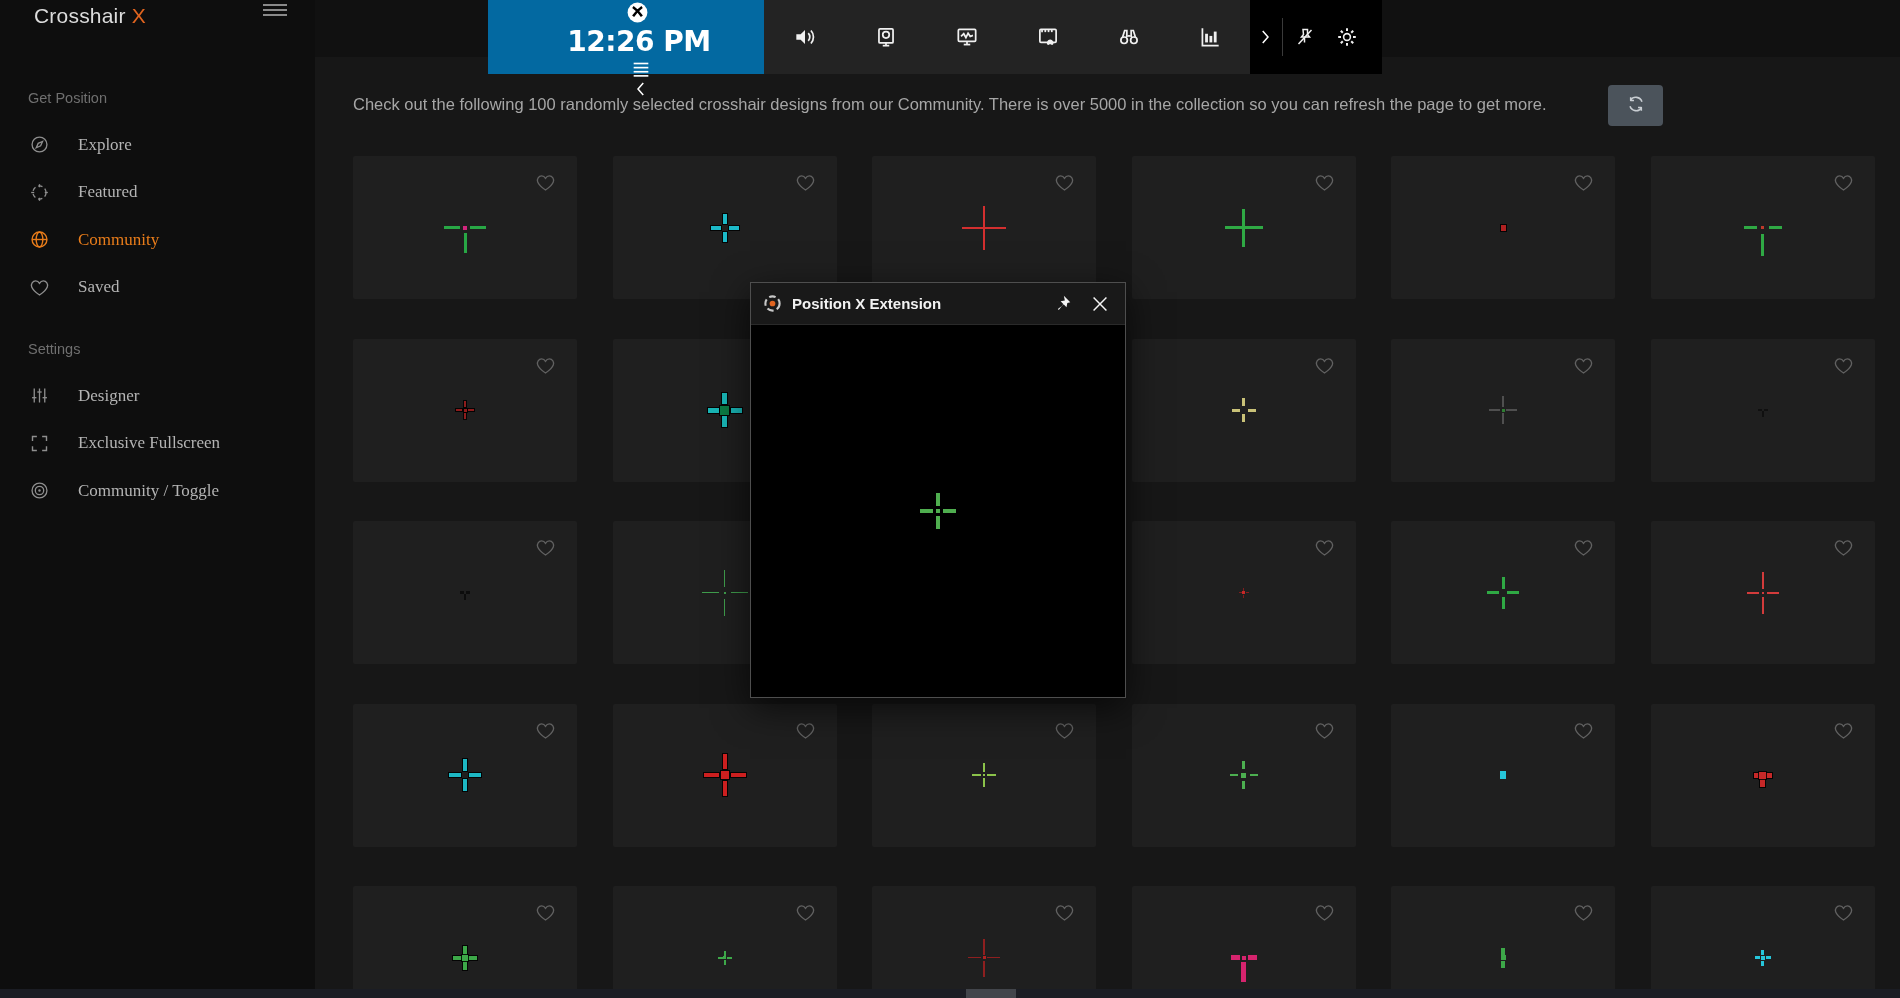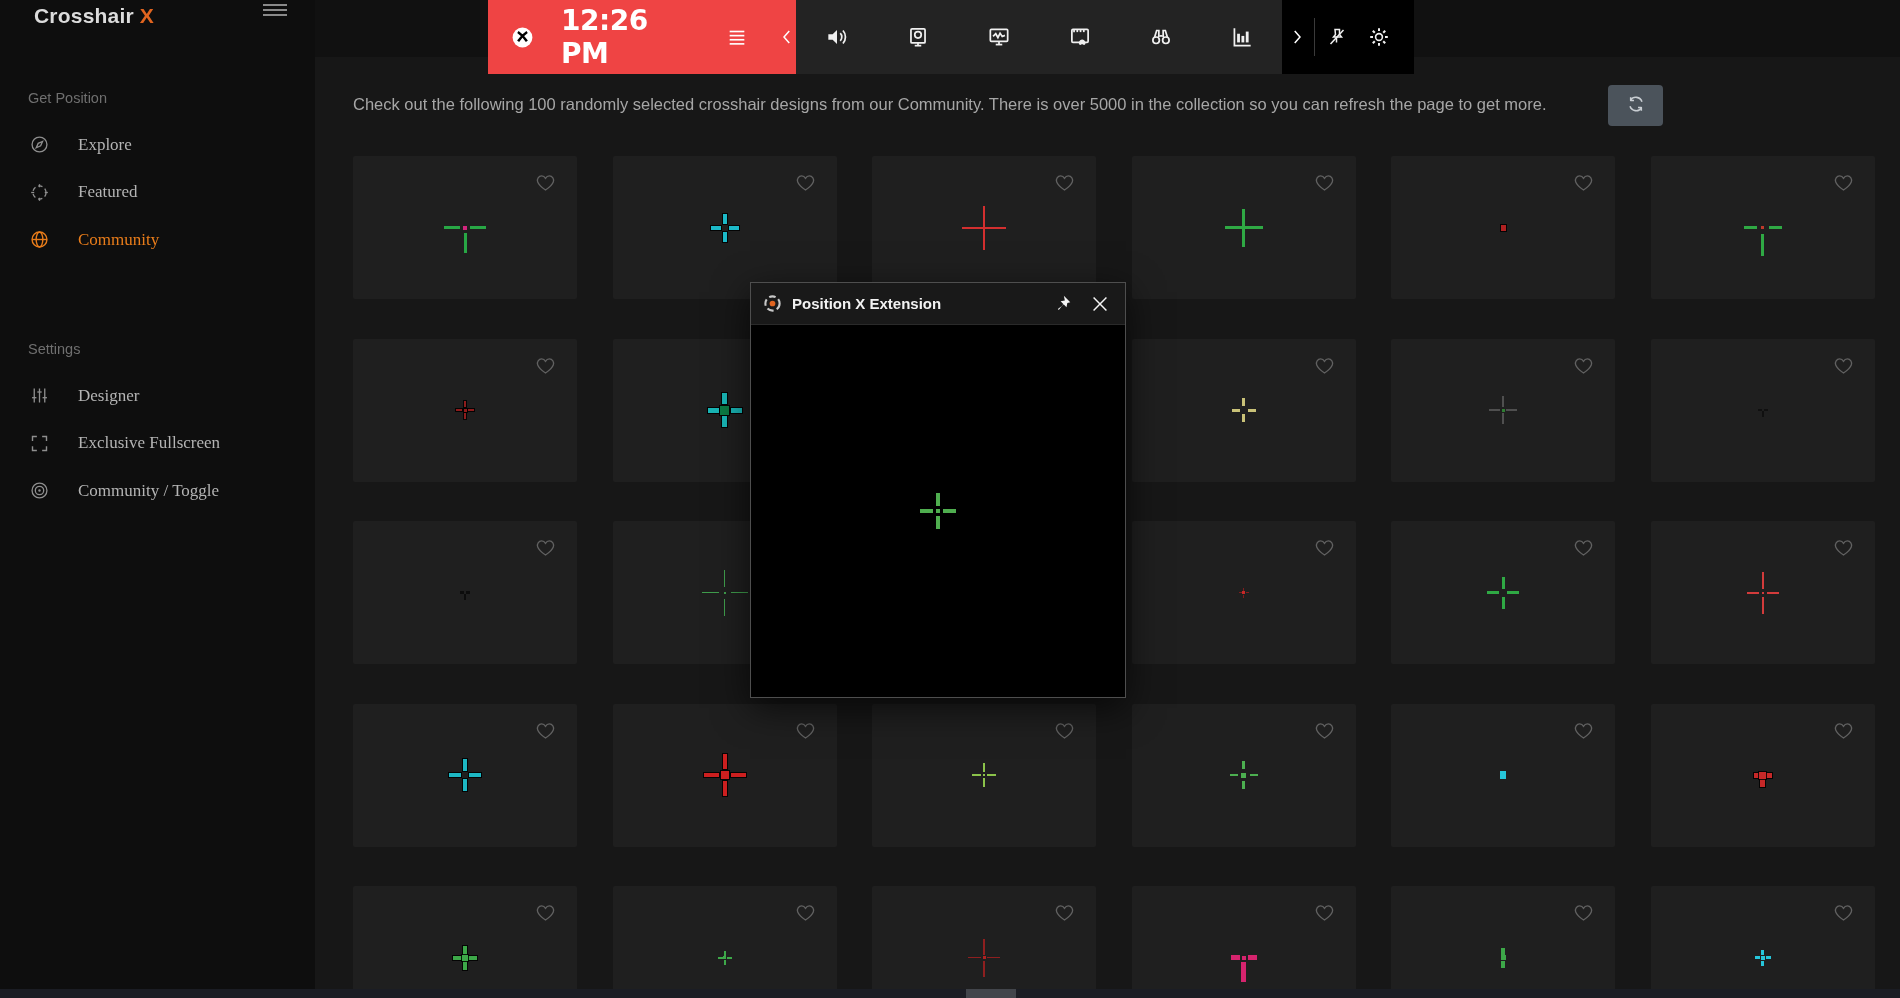--- a/index.html
+++ b/index.html
@@ -1,21 +1,21 @@
 <!DOCTYPE html>
 <html><head>
 <meta charset="utf-8">
 <style>
   * { margin:0; padding:0; box-sizing:border-box; }
   html,body { width:1900px; height:998px; overflow:hidden; background:#171717;
               font-family:"Liberation Sans", sans-serif; }
 
   
   #sidebar { position:absolute; left:0; top:0; width:315px; height:998px; background:#0e0e0e; z-index:5; }
-  #logo { position:absolute; left:34px; top:4px; font-size:21px; font-weight:bold; letter-spacing:.2px; }
+  #logo { position:absolute; left:34px; top:4px; font-size:21px; font-weight:normal; letter-spacing:.2px; }
   #logo .p1 { color:#dcdcdc; }
   #logo .p2 { color:#e0641f; margin-left:6px; }
   #hamburger { position:absolute; right:28px; top:1px; width:24px; height:16px; cursor:pointer; }
   #hamburger i { display:block; height:2px; background:#8a8a8a; margin-top:3px; }
   .side-section-label { position:absolute; left:28px; font-size:14.5px; color:#6f6f6f; }
   .side-item { position:absolute; left:0; width:315px; height:47px; display:flex; align-items:center; cursor:pointer; }
   .side-item .ic { position:absolute; left:29px; width:21px; height:21px; }
   .side-item .lbl { position:absolute; left:78px; font-size:17px; color:#b4b4b4;font-family:Liberation Serif, serif; }
   .side-item.active .lbl { color:#e87c1a; }
 
@@ -28,21 +28,21 @@
   
   #grid { position:absolute; left:353px; top:156px; display:grid;
           grid-template-columns:repeat(6,224px); grid-auto-rows:143px; column-gap:35.5px; row-gap:39.5px; }
   .card { position:relative; background:#1f1f1f; border-radius:2px; }
   .card .heart { position:absolute; right:21px; top:16px; width:21px; height:21px; }
   .xh { position:absolute; left:50%; top:50%; width:0; height:0; }
   .xh i { position:absolute; display:block; }
 
   
   #gamebar { position:absolute; left:488px; top:0; width:926px; height:74px; display:flex; z-index:40; }
-  #gb-left  { width:308px; height:74px; background:#ef4444; display:flex; align-items:center; }
+  #gb-left  { width:276px; height:74px; background:#0369a1; display:flex; align-items:center;flex-direction:column; }
   #gb-mid   { width:486px; height:74px; background:#232323; display:flex; align-items:center; justify-content:space-around; }
   #gb-right { width:132px; height:74px; background:#000; display:flex; align-items:center; }
   #gb-time { color:#fff; font-size:28px; font-weight:bold; font-family:"DejaVu Sans", sans-serif; letter-spacing:-.5px; }
   .gb-ic { display:flex; align-items:center; justify-content:center; cursor:pointer; }
   #gb-divider { width:1px; height:38px; background:#3a3a3a; margin:0 10px 0 8px; }
 
   
   #ext-window { position:absolute; left:750px; top:282px; width:376px; height:416px; background:#000;
                 border:1px solid #4e4e4e; box-shadow:0 10px 34px rgba(0,0,0,.65); z-index:50; }
   #ext-titlebar { position:relative; height:42px; background:#191919; border-bottom:1px solid #2a2a2a;
@@ -88,20 +88,26 @@
         </svg></span>
       <span class="lbl">Featured</span>
     </div>
     <div class="side-item active" style="top: 216px;">
       <span class="ic"><svg width="21" height="21" viewBox="0 0 24 24" fill="none" stroke="#e87c1a" stroke-width="1.6">
           <circle cx="12" cy="12" r="8.5"></circle>
           <ellipse cx="12" cy="12" rx="3.8" ry="8.5"></ellipse>
           <line x1="3.5" y1="12" x2="20.5" y2="12"></line>
         </svg></span>
       <span class="lbl">Community</span>
+    </div>
+    <div class="side-item" style="top: 263.5px;">
+      <span class="ic"><svg width="21" height="21" viewBox="0 0 24 24" fill="none" stroke="#8f8f8f" stroke-width="1.5">
+          <path d="M12 20.5S4.8 16 3.1 11.5C1.8 8 4.2 4.5 7.6 4.5c1.9 0 3.4 1 4.4 2.7 1-1.7 2.5-2.7 4.4-2.7 3.4 0 5.8 3.5 4.5 7-1.7 4.5-8.9 9-8.9 9z"></path>
+        </svg></span>
+      <span class="lbl">Saved</span>
     </div>
     <div class="side-section-label" style="top: 341px;">Settings</div>
     <div class="side-item" style="top: 419.5px;">
       <span class="ic"><svg width="21" height="21" viewBox="0 0 24 24" fill="none" stroke="#8f8f8f" stroke-width="1.6">
           <path d="M4 9V4h5"></path>
           <path d="M15 4h5v5"></path>
           <path d="M20 15v5h-5"></path>
           <path d="M9 20H4v-5"></path>
         </svg></span>
       <span class="lbl">Exclusive Fullscreen</span>

